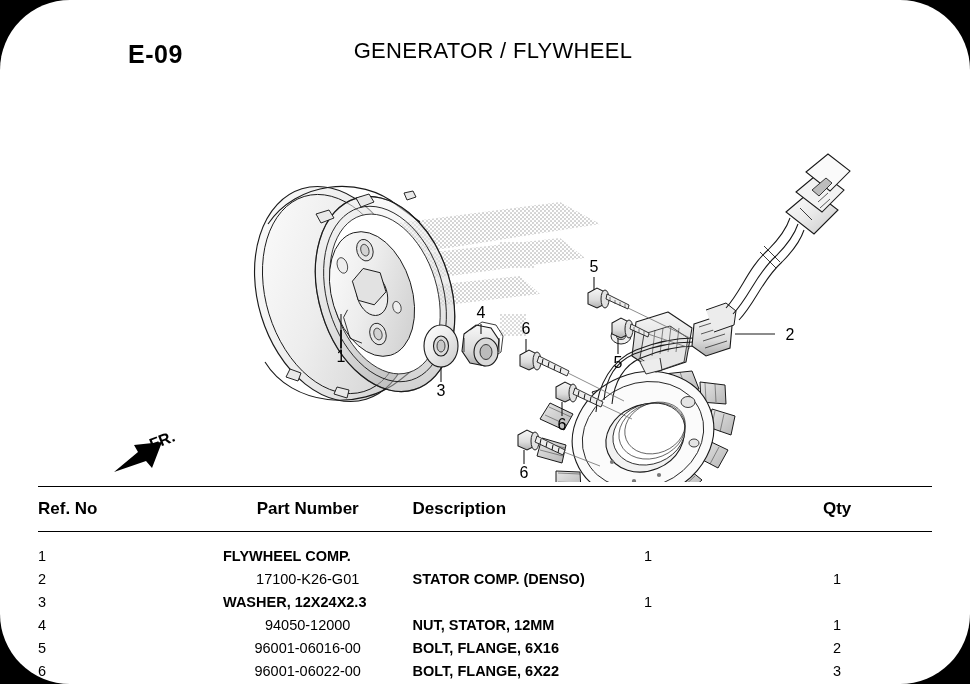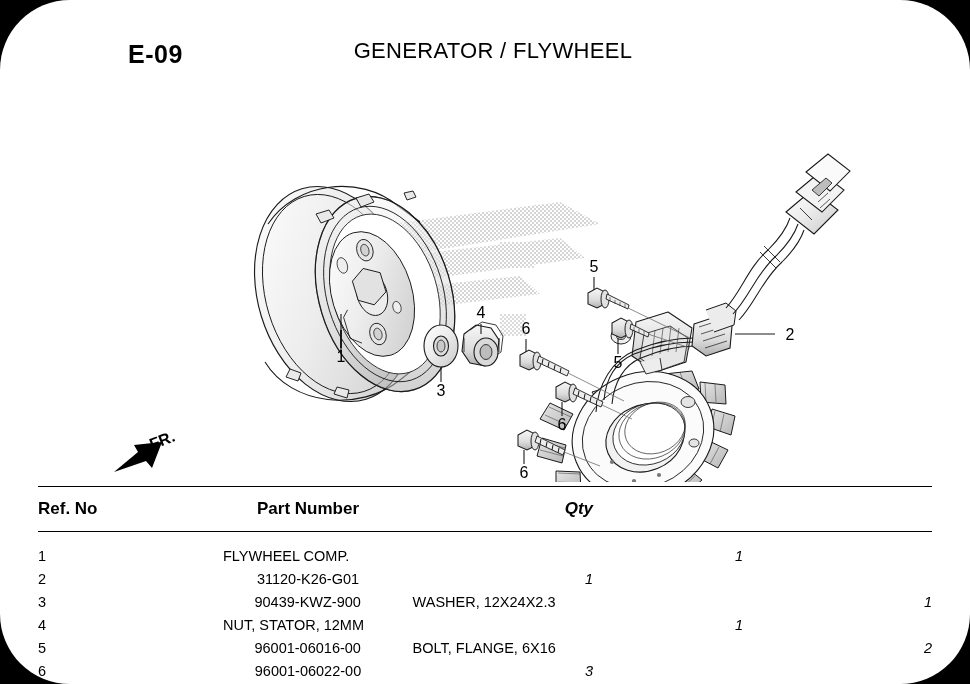--- a/index.html
+++ b/index.html
@@ -20,22 +20,22 @@
   #fr svg{display:block;}
 
   
   #table{position:absolute;left:38px;top:486px;width:894px;}
   .rule{height:0;border-top:1.6px solid #000;width:100%;}
   .rule.thin{border-top:1.3px solid #000;}
   #thead{display:flex;height:44px;align-items:center;}
   #thead > div{font-size:17px;font-weight:bold;color:#000;}
   .c-ref{width:175px;text-align:left;}
   .c-pn{width:190px;text-align:center;}
-  .c-desc{width:330px;text-align:left;padding-left:10px;}
-  .c-qty{width:190px;text-align:right;font-style:italic;}
+  .c-desc{width:330px;text-align:left;padding-left:10px;font-weight:bold;}
+  .c-qty{width:190px;text-align:center;}
   #tbody{padding-top:12px;}
   .trow{display:flex;height:23px;align-items:center;}
   .trow > div{font-size:14.5px;color:#000;}
   .trow .c-desc{padding-left:10px;}
 </style>
 </head>
 <body>
 
 <div id="page">
 
@@ -337,52 +337,55 @@
       </g>
       <text x="44" y="22" font-family="Liberation Sans, sans-serif" font-size="16" font-weight="bold" fill="#000" transform="rotate(-21 44 22)">FR.</text>
     </svg>
   </div>
 
   <div id="table">
     <div class="rule"></div>
     <div id="thead">
       <div class="c-ref">Ref. No</div>
       <div class="c-pn">Part Number</div>
+      <div class="c-desc">Description</div>
       <div class="c-qty">Qty</div>
     </div>
     <div class="rule thin"></div>
     <div id="tbody">
         <div class="trow">
           <div class="c-ref">1</div>
           <div class="c-desc">FLYWHEEL COMP.</div>
           <div class="c-qty">1</div>
         </div>
         <div class="trow">
           <div class="c-ref">2</div>
-          <div class="c-pn">31120-K26-G01</div>
+          <div class="c-pn">17100-K26-G01</div>
+          <div class="c-desc">STATOR COMP. (DENSO)</div>
           <div class="c-qty">1</div>
         </div>
         <div class="trow">
           <div class="c-ref">3</div>
-          <div class="c-pn">90439-KWZ-900</div>
           <div class="c-desc">WASHER, 12X24X2.3</div>
           <div class="c-qty">1</div>
         </div>
         <div class="trow">
           <div class="c-ref">4</div>
+          <div class="c-pn">94050-12000</div>
           <div class="c-desc">NUT, STATOR, 12MM</div>
           <div class="c-qty">1</div>
         </div>
         <div class="trow">
           <div class="c-ref">5</div>
           <div class="c-pn">96001-06016-00</div>
           <div class="c-desc">BOLT, FLANGE, 6X16</div>
           <div class="c-qty">2</div>
         </div>
         <div class="trow">
           <div class="c-ref">6</div>
           <div class="c-pn">96001-06022-00</div>
+          <div class="c-desc">BOLT, FLANGE, 6X22</div>
           <div class="c-qty">3</div>
         </div>
       </div>
   </div>
 
 </div>
 
 </body></html>

